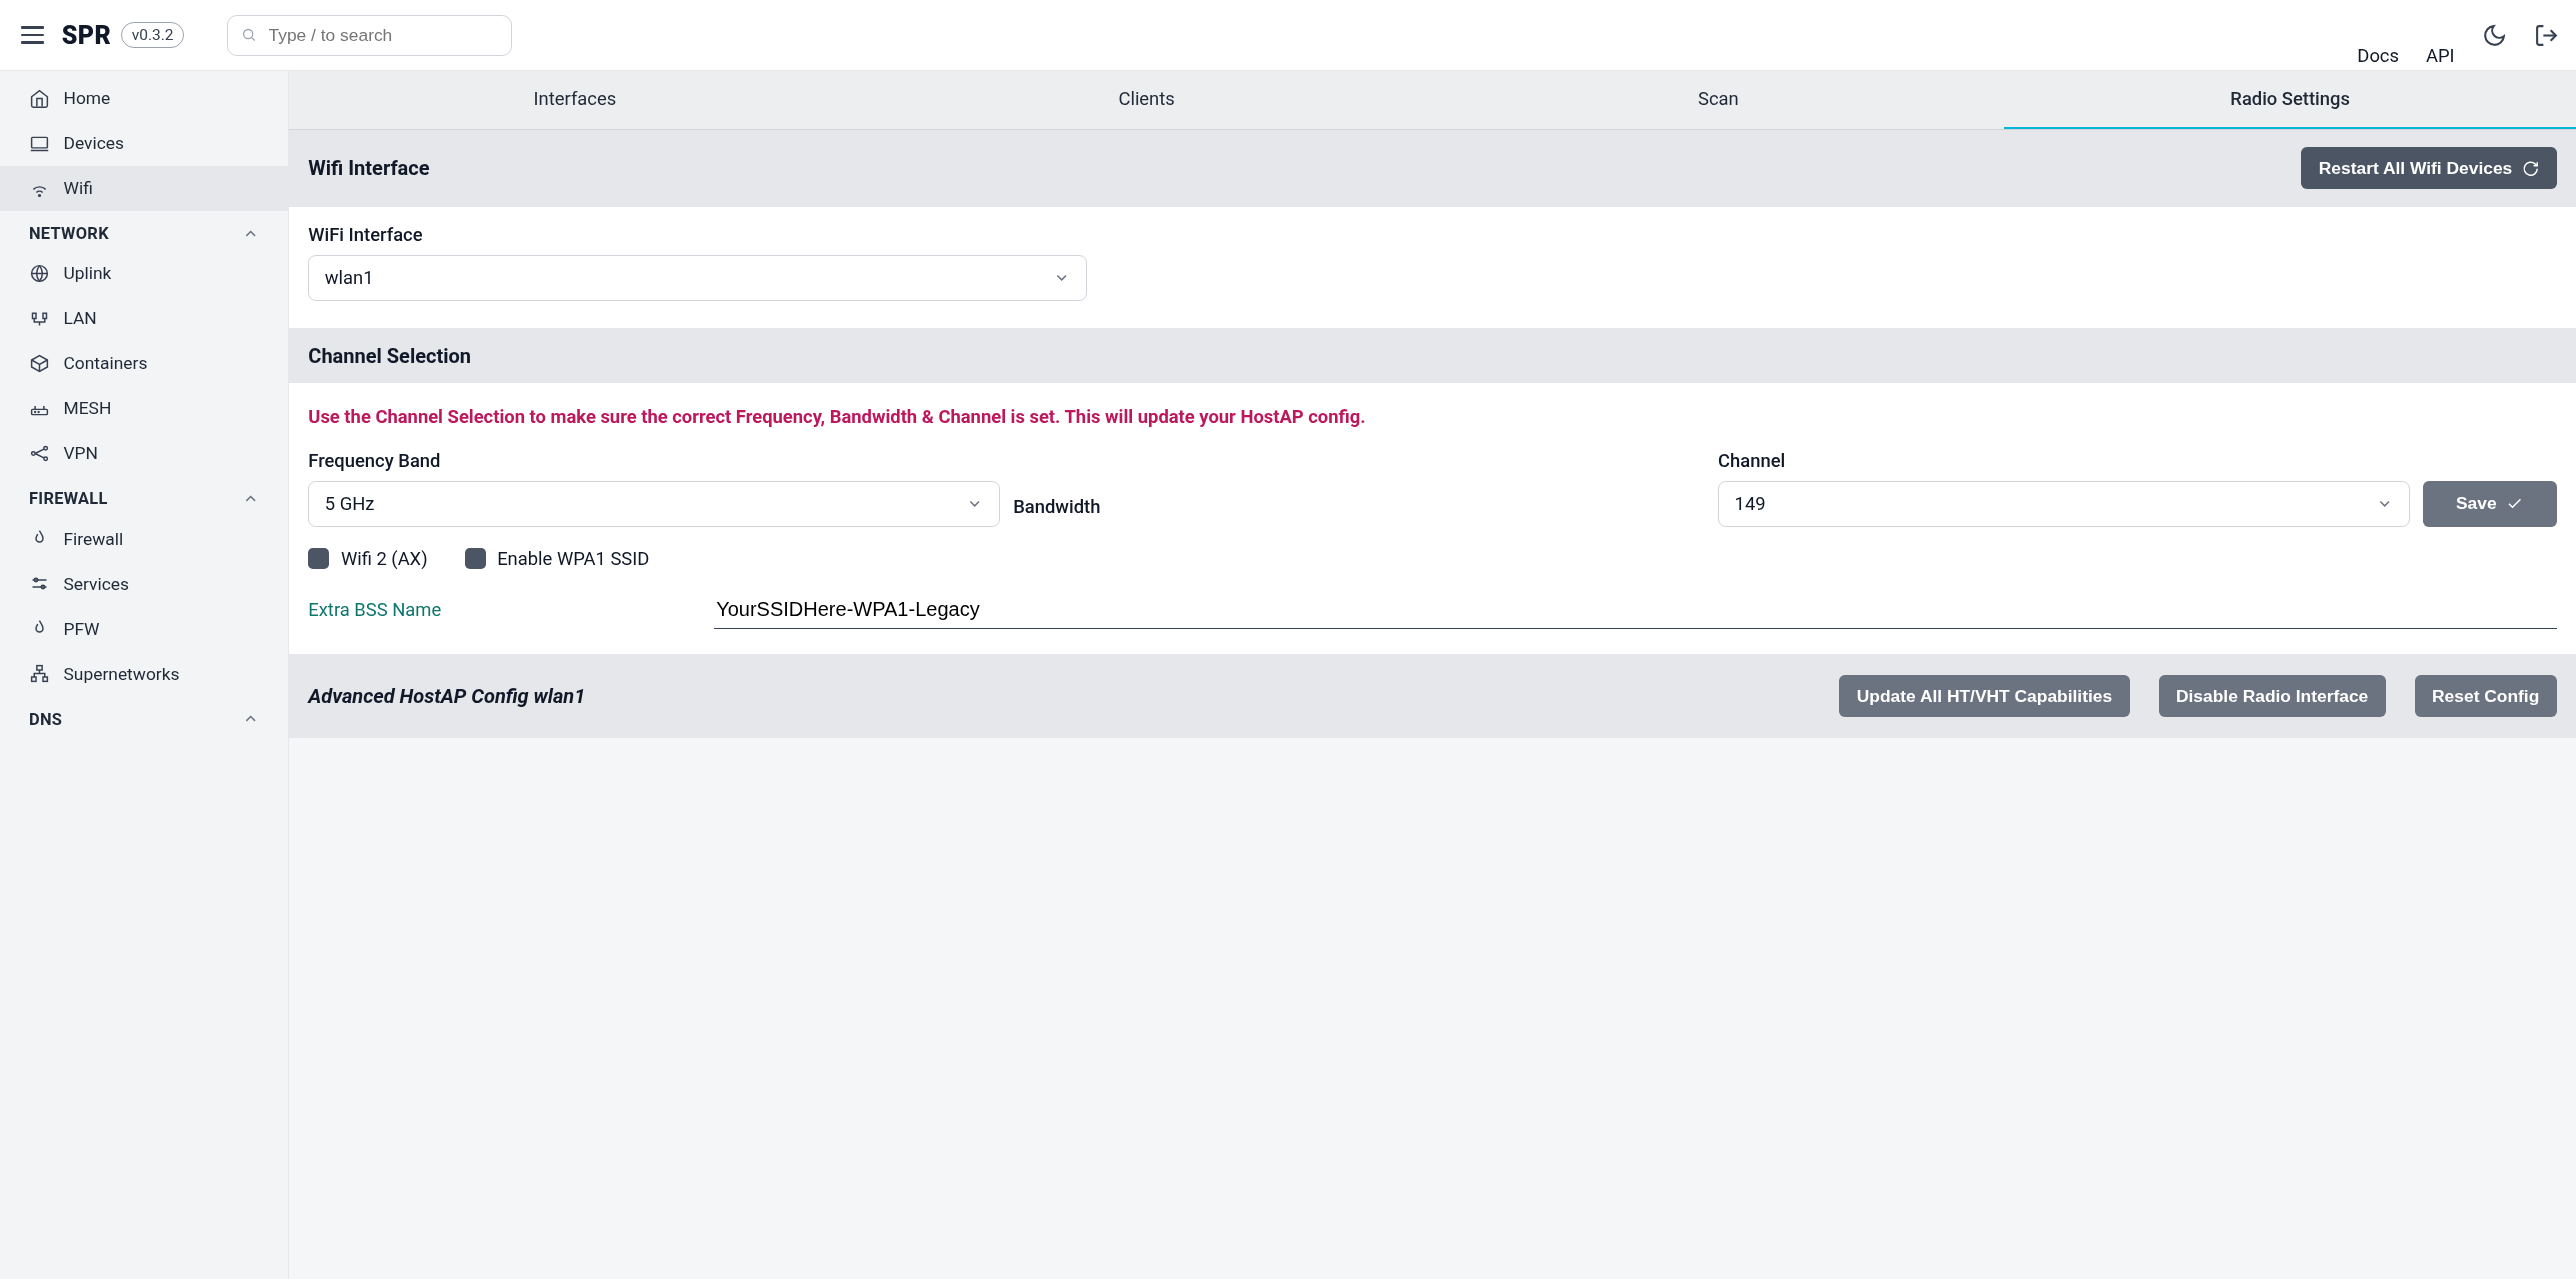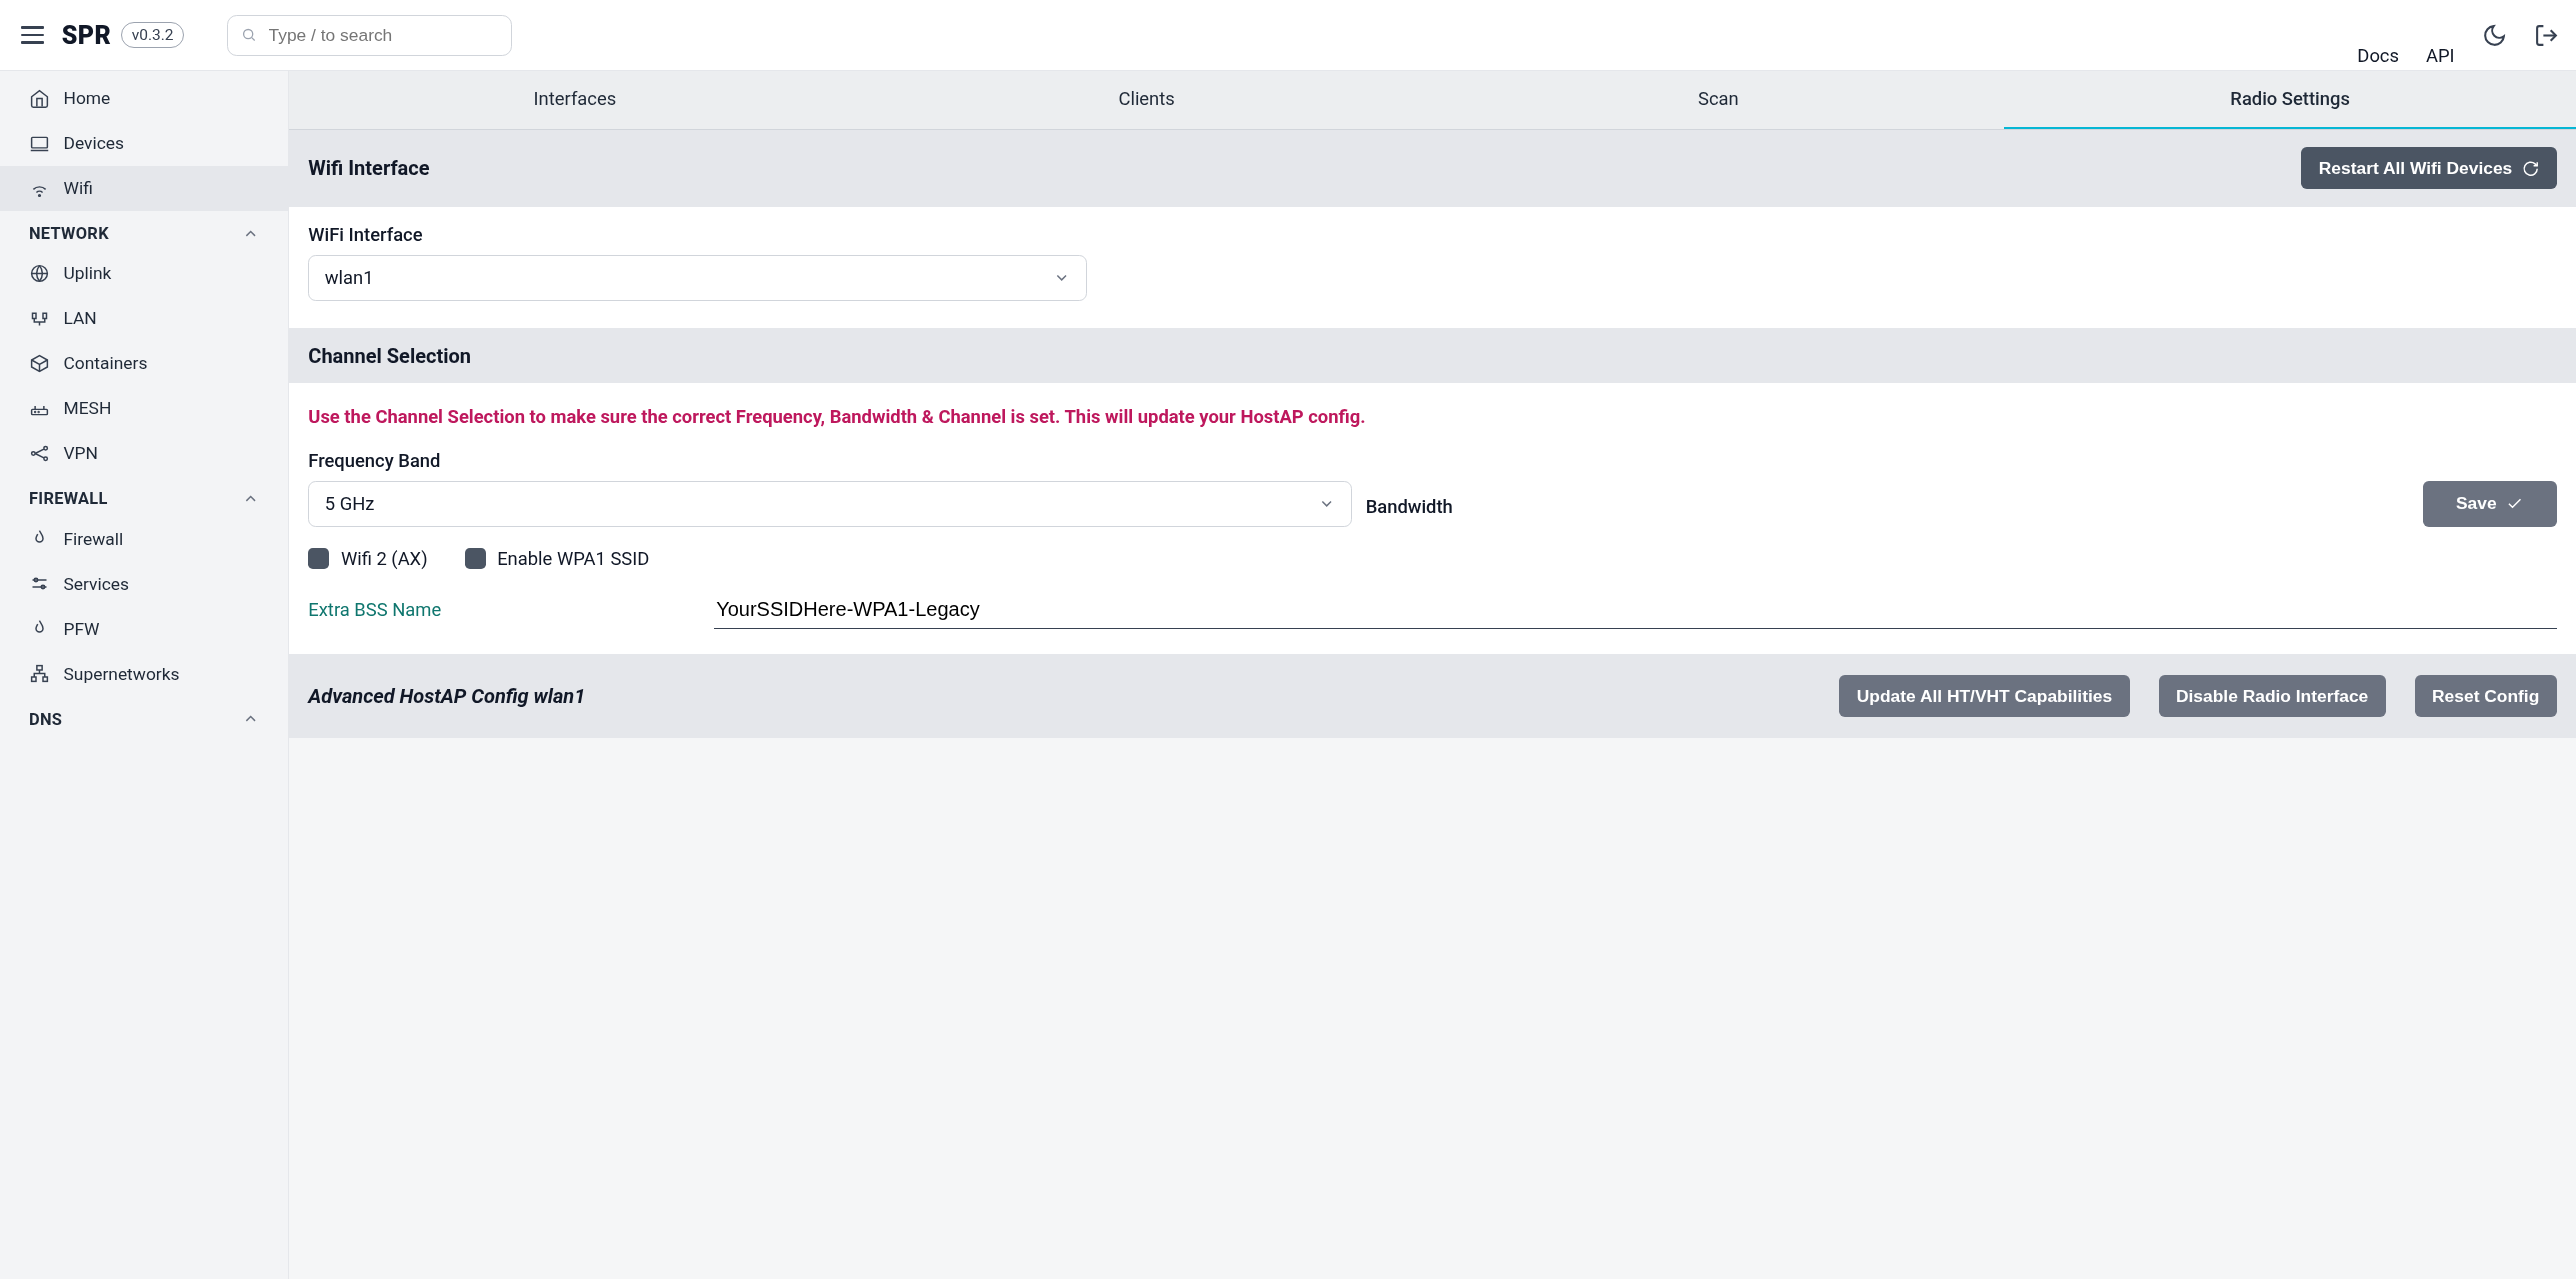--- a/index.html
+++ b/index.html
@@ -273,20 +273,31 @@
               <span>5 GHz</span>
               <svg viewBox="0 0 24 24">
                   <polyline points="6 9 12 15 18 9"></polyline>
                 </svg>
             </div>
           </div>
         </div>
         <div class="col">
           <div class="field-label">Bandwidth</div>
         </div>
+        <div class="col">
+          <div class="field-label">Channel</div>
+          <div class="select sm">
+            <div class="select-box">
+              <span>149</span>
+              <svg viewBox="0 0 24 24">
+                  <polyline points="6 9 12 15 18 9"></polyline>
+                </svg>
+            </div>
+          </div>
+        </div>
         <div class="save-col">
           <button class="btn-dark btn-dark2" style="padding:12.6px 33px;">
             <span>Save</span>
             <svg viewBox="0 0 24 24">
                 <polyline points="20 6 9 17 4 12"></polyline>
               </svg>
           </button>
         </div>
       </div>
 

